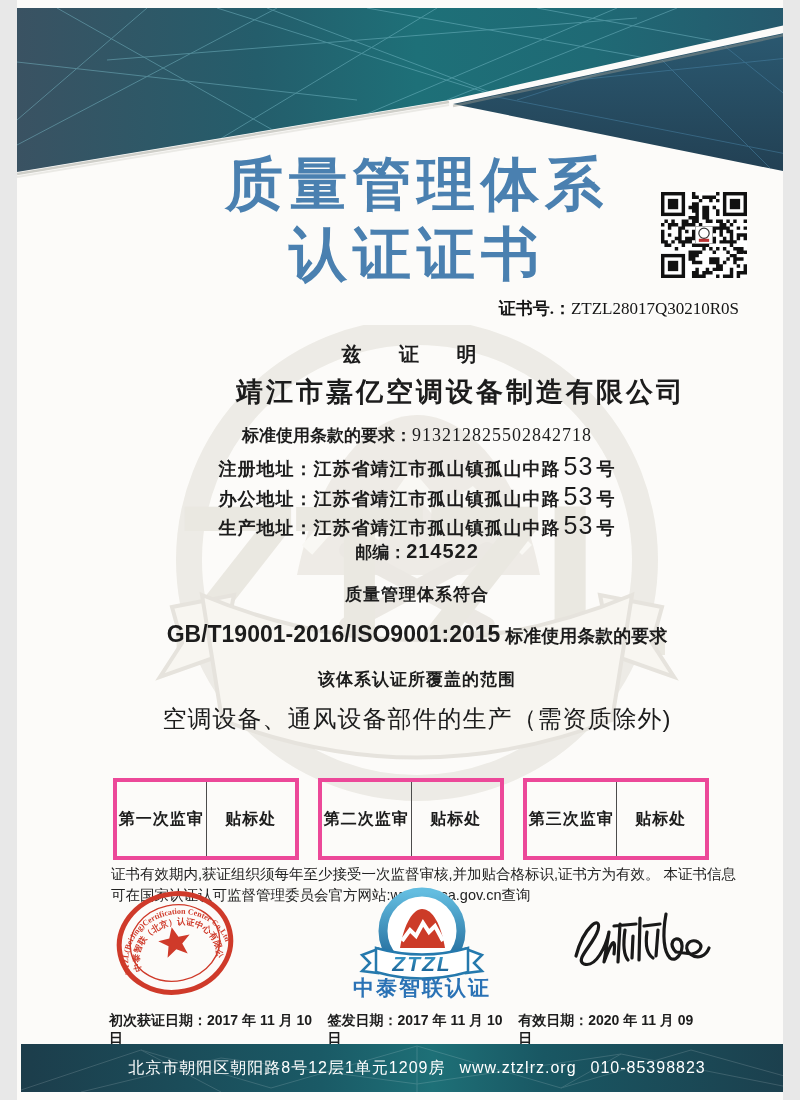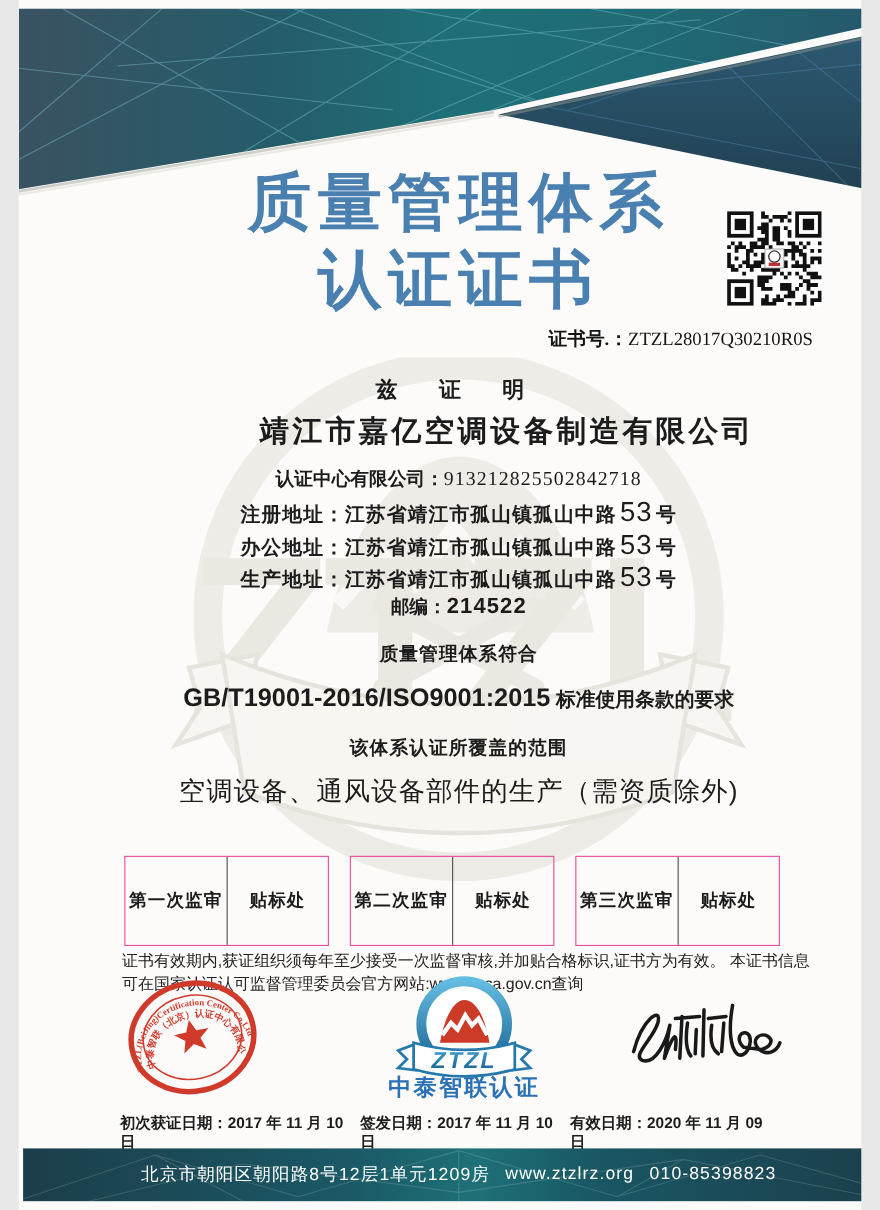--- a/index.html
+++ b/index.html
@@ -30,21 +30,21 @@
   .addr .num{font-size:25px;font-weight:400;padding:0 3px;}
   .postal{top:540px;font-size:17px;font-weight:700;}
   .postal .val{font-size:20px;letter-spacing:1px;}
   .conform{top:583px;font-size:17px;font-weight:600;letter-spacing:1px;}
   .standard{top:621px;font-size:18px;font-weight:600;}
   .standard .code{font-size:23px;font-weight:700;letter-spacing:0;}
   .scopelabel{top:668px;font-size:17px;font-weight:600;letter-spacing:1px;}
   .scopevalue{top:703px;font-size:24px;font-weight:400;letter-spacing:1px;}
   
   .audit-row{position:absolute;left:96px;top:778px;width:596px;display:flex;gap:19px;z-index:2;}
-  .audit-group{display:flex;width:186px;height:82px;border:1px solid #ec4899;box-sizing:border-box;}
+  .audit-group{display:flex;width:186px;height:82px;border:4px solid #ec4899;box-sizing:border-box;}
   .audit-cell{flex:1;display:flex;align-items:center;justify-content:center;
               font-size:16px;font-weight:600;letter-spacing:1px;}
   .audit-cell+.audit-cell{border-left:1px solid #4c4c4c;}
   
   .footnote{position:absolute;left:94px;top:864px;width:634px;z-index:2;
             font-size:14.5px;font-weight:500;line-height:21px;color:#222;}
   
   .seal-red{position:absolute;left:94px;top:884px;z-index:2;}
   .logo-center{position:absolute;left:340px;top:884px;z-index:2;}
   .logo-caption{position:absolute;left:330px;top:974px;width:150px;text-align:center;z-index:2;
@@ -152,21 +152,21 @@
         <path d="M30,282 L92,270 L80,330 L18,352 L40,318 Z"></path>
         <path d="M520,282 L458,270 L470,330 L532,352 L510,318 Z"></path>
         <path d="M60,270 Q275,360 490,270 L470,395 Q275,470 80,395 Z"></path>
       </g>
     </g>
   </svg>
 
   <div class="cline certify">兹 证 明</div>
   <div class="cline company">靖江市嘉亿空调设备制造有限公司</div>
   <div class="cline credit">
-    <span>认证中心有限公司：</span><span class="val">913212825502842718</span>
+    <span>标准使用条款的要求：</span><span class="val">913212825502842718</span>
   </div>
 
   <div class="cline addr" id="addr-0">
     <span>注册地址：</span><span>江苏省靖江市孤山镇孤山中路</span><span class="num">53</span><span>号</span>
   </div>
   <div class="cline addr" id="addr-1">
     <span>办公地址：</span><span>江苏省靖江市孤山镇孤山中路</span><span class="num">53</span><span>号</span>
   </div>
   <div class="cline addr" id="addr-2">
     <span>生产地址：</span><span>江苏省靖江市孤山镇孤山中路</span><span class="num">53</span><span>号</span>

